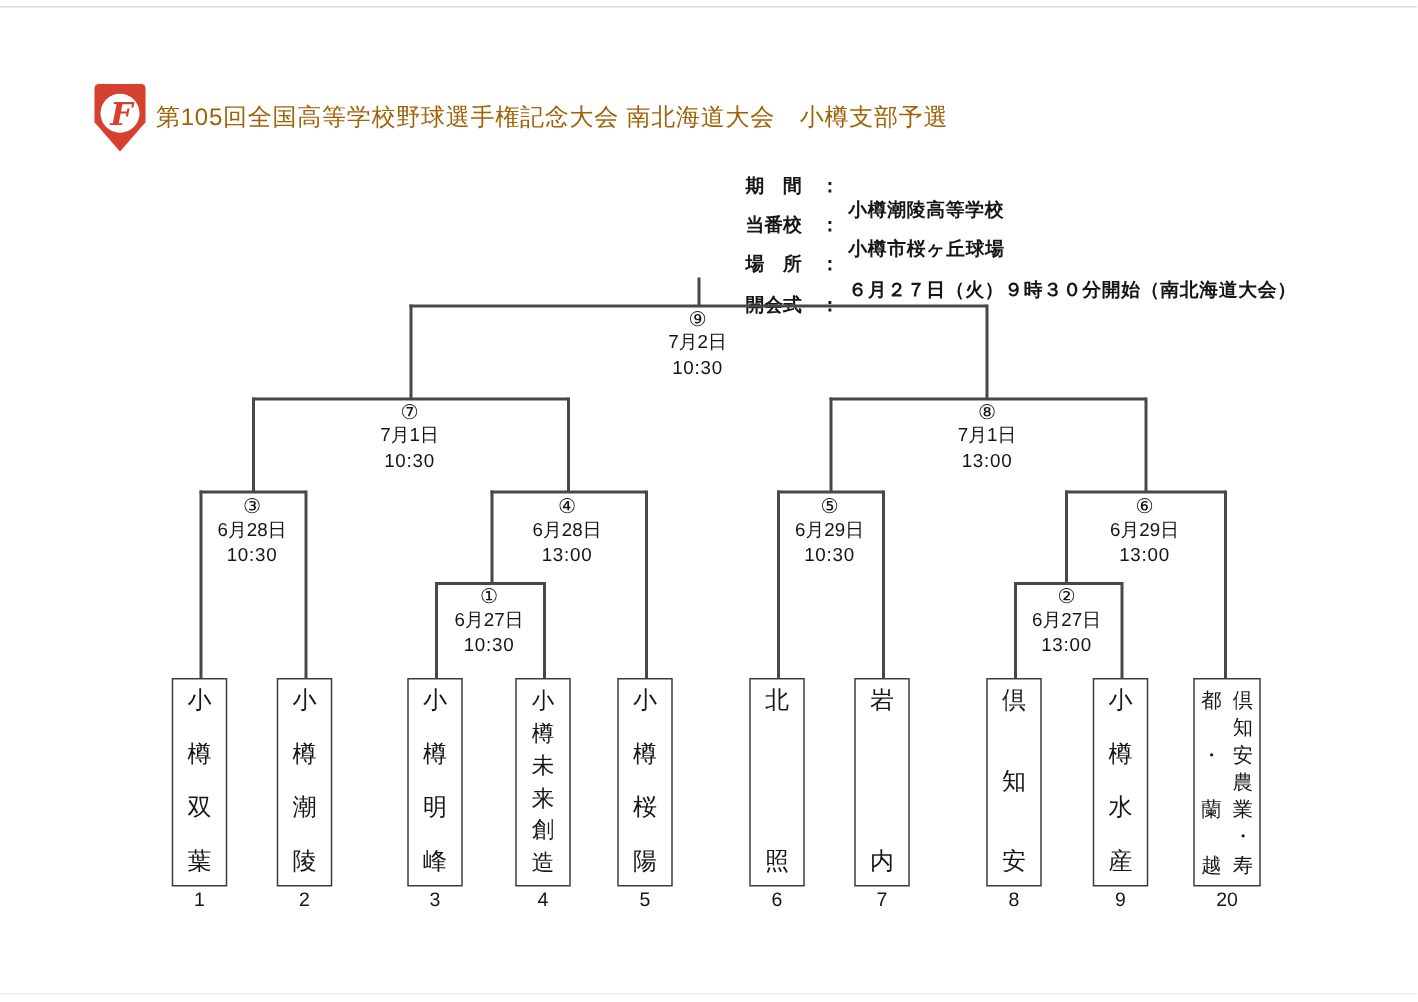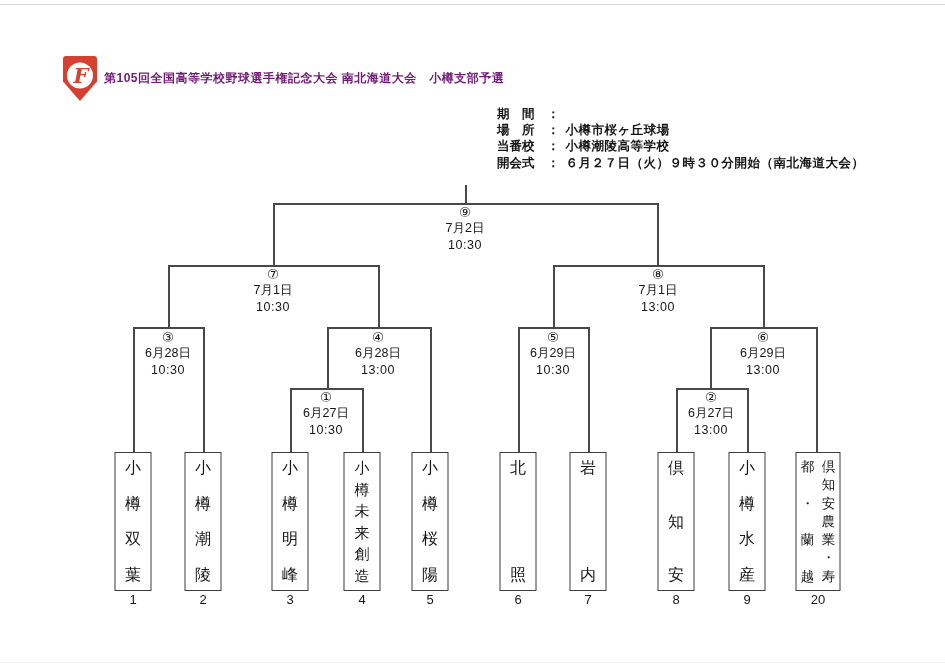--- a/index.html
+++ b/index.html
@@ -9,28 +9,28 @@
     font-family:"Liberation Sans","DejaVu Sans",sans-serif;
     color:#161616;
   }
   .scan-line-top { position:absolute; left:0; top:4px; width:945px; height:1px; background:#d9d9d9; }
   .scan-line-bottom { position:absolute; left:0; top:662px; width:945px; height:1px; background:#ededed; }
 
   
   .header { position:absolute; left:60px; top:54px; display:flex; align-items:center; }
   .logo { width:40px; height:49px; }
   .title {
-    margin:0 0 0 4px; font-size:12px; font-weight:700; letter-spacing:0.5px;
-    white-space:nowrap; color:#701a75;
+    margin:0 0 0 4px; font-size:16px; font-weight:400; letter-spacing:0.5px;
+    white-space:nowrap; color:#a16207;
   }
 
   
   .info { position:absolute; left:497px; top:106px; }
   .info-row { display:flex; font-size:12.5px; font-weight:700; line-height:16.2px; white-space:nowrap; }
-  .ilabel { display:inline-block; }
+  .ilabel { display:inline-block;margin-top:10px; }
   .ivalue { display:inline-block; margin-left:6px; letter-spacing:0.5px; }
 
   
   .hl { position:absolute; height:1.5px; background:#484848; }
   .vl { position:absolute; width:1.5px; background:#484848; }
 
   
   .match { position:absolute; transform:translateX(-50%); text-align:center; white-space:nowrap; }
   .mnum  { font-size:13.5px; line-height:15px; }
   .mdate { font-size:12.5px; line-height:17px; }
@@ -64,26 +64,26 @@
       <text x="21" y="29" font-size="21" font-style="italic" font-weight="bold" fill="#d6402f" text-anchor="middle" font-family="'DejaVu Serif',serif">F</text>
     </svg>
     <h1 class="title">第105回全国高等学校野球選手権記念大会 南北海道大会　小樽支部予選</h1>
   </div>
 
   <div class="info">
     <div class="info-row">
       <span class="ilabel">期　間　：</span>
     </div>
     <div class="info-row">
+      <span class="ilabel">当番校　：</span>
+      <span class="ivalue">小樽潮陵高等学校</span>
+    </div>
+    <div class="info-row">
       <span class="ilabel">場　所　：</span>
       <span class="ivalue">小樽市桜ヶ丘球場</span>
-    </div>
-    <div class="info-row">
-      <span class="ilabel">当番校　：</span>
-      <span class="ivalue">小樽潮陵高等学校</span>
     </div>
     <div class="info-row">
       <span class="ilabel">開会式　：</span>
       <span class="ivalue">６月２７日（火）９時３０分開始（南北海道大会）</span>
     </div>
   </div>
 
   <div>
 
     <div class="hl" style="left:273px;top:203px;width:385px"></div>

